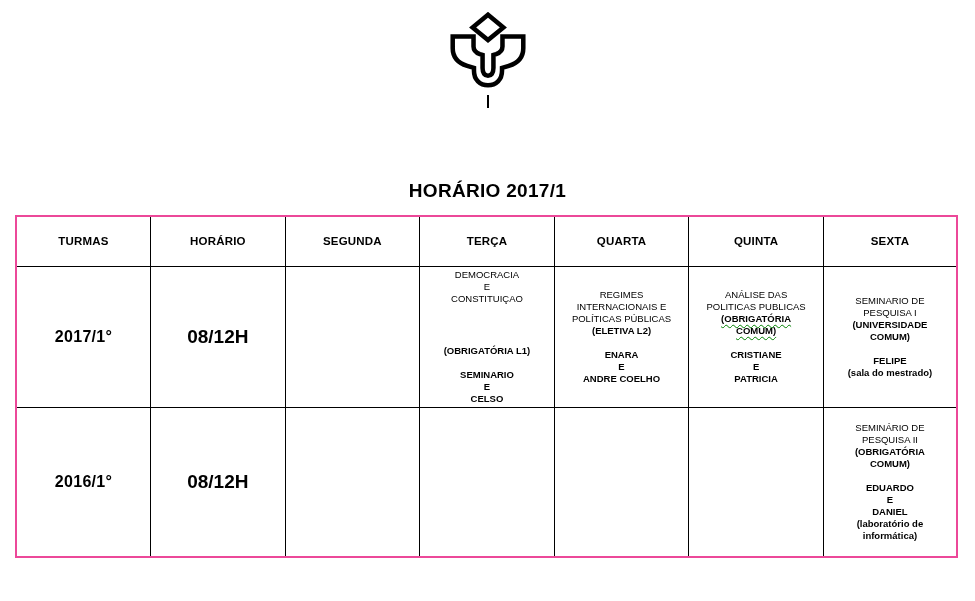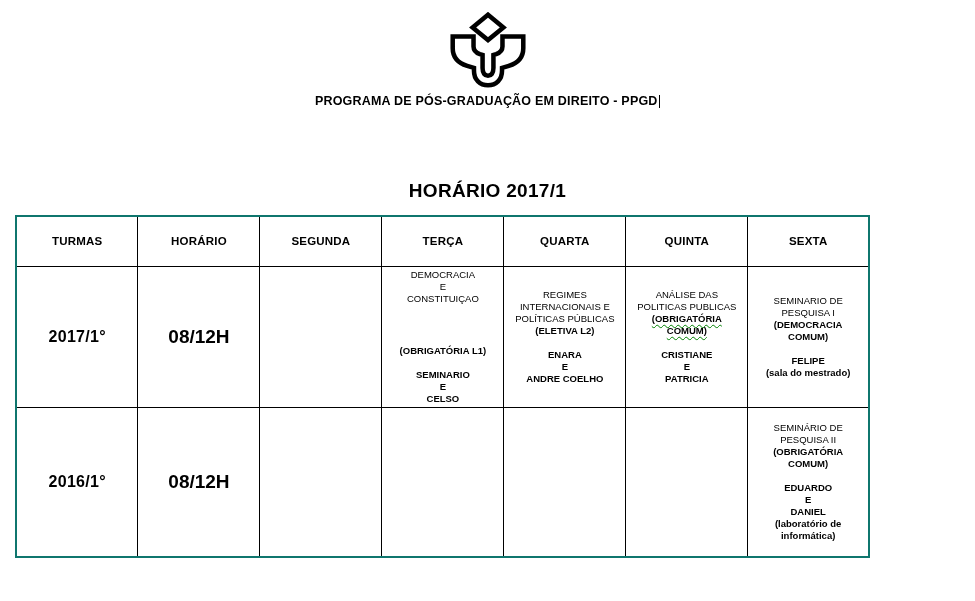--- a/index.html
+++ b/index.html
@@ -19,23 +19,23 @@
   }
   .cursor{
     display:inline-block;width:1.5px;height:13px;background:#000;
     vertical-align:text-bottom;margin-left:1px;
   }
   .doc-title{
     position:absolute;top:180px;left:0;width:100%;text-align:center;
     font-weight:bold;font-size:19px;letter-spacing:.3px;
   }
   table.schedule{
-    position:absolute;left:15px;top:215px;width:855px;
+    position:absolute;left:15px;top:215px;width:943px;
     border-collapse:collapse;table-layout:fixed;
-    border:2px solid #0f766e;background:#fff;
+    border:2px solid #ec4899;background:#fff;
   }
   table.schedule th, table.schedule td{
     border:1px solid #000;text-align:center;vertical-align:middle;
     padding:2px;overflow:hidden;
   }
   table.schedule thead tr{height:50px;}
   tr.row-1{height:131px;}
   tr.row-2{height:150px;}
   th.col-header{font-size:11.5px;font-weight:bold;letter-spacing:.2px;}
   td.turma-cell{font-size:16px;font-weight:bold;letter-spacing:.3px;}
@@ -53,21 +53,21 @@
 <body>
 
 <div class="logo-wrap">
   <svg width="104" height="76" viewBox="0 0 110 84">
     <polygon points="55,3 72,17 55,31 38,17" fill="#fff" stroke="#000" stroke-width="5"></polygon>
     <path d="M16,27 L39,27 L39,38 C39,42 42,45 46,46.5 L49,47.5 L49,62 C49,67.5 51.5,70.5 55,70.5 C58.5,70.5 61,67.5 61,62 L61,47.5 L64,46.5 C68,45 71,42 71,38 L71,27 L94,27 L94,40 C94,50 87.5,56.5 78,59.5 L70.5,61.8 L70.5,65 C70.5,75 64,81 55,81 C46,81 39.5,75 39.5,65 L39.5,61.8 L32,59.5 C22.5,56.5 16,50 16,40 Z" fill="#fff" stroke="#000" stroke-width="5" stroke-linejoin="miter"></path>
   </svg>
 </div>
 
 <div class="inst-block">
-  <div><span>PROGRAMA DE PÓS-GRADUAÇÃO EM DIREITO - PPGD</span><span class="cursor"></span></div>
+  <div><span class="cursor"></span></div>
 </div>
 
 <div class="doc-title">HORÁRIO 2017/1</div>
 
 <table class="schedule">
   <colgroup>
     <col style="width:14.3%">
       <col style="width:14.3%">
       <col style="width:14.3%">
     <col style="width:14.3%">
@@ -117,21 +117,21 @@
           <div class="wavy" style="font-weight: bold;">(OBRIGATÓRIA</div>
           <div class="wavy" style="font-weight: bold;">COMUM)</div>
           <div>&nbsp;</div>
           <div style="font-weight: bold;">CRISTIANE</div>
           <div style="font-weight: bold;">E</div>
           <div style="font-weight: bold;">PATRICIA</div>
         </td>
       <td class="day-cell">
           <div>SEMINARIO DE</div>
           <div>PESQUISA I</div>
-          <div style="font-weight: bold;">(DEMOCRACIA</div>
+          <div style="font-weight: bold;">(UNIVERSIDADE</div>
           <div style="font-weight: bold;">COMUM)</div>
           <div>&nbsp;</div>
           <div style="font-weight: bold;">FELIPE</div>
           <div style="font-weight: bold;">(sala do mestrado)</div>
         </td>
     </tr>
     <tr class="row-2">
       <td class="turma-cell">2016/1°</td>
       <td class="horario-cell">08/12H</td>
       <td class="day-cell"></td>

